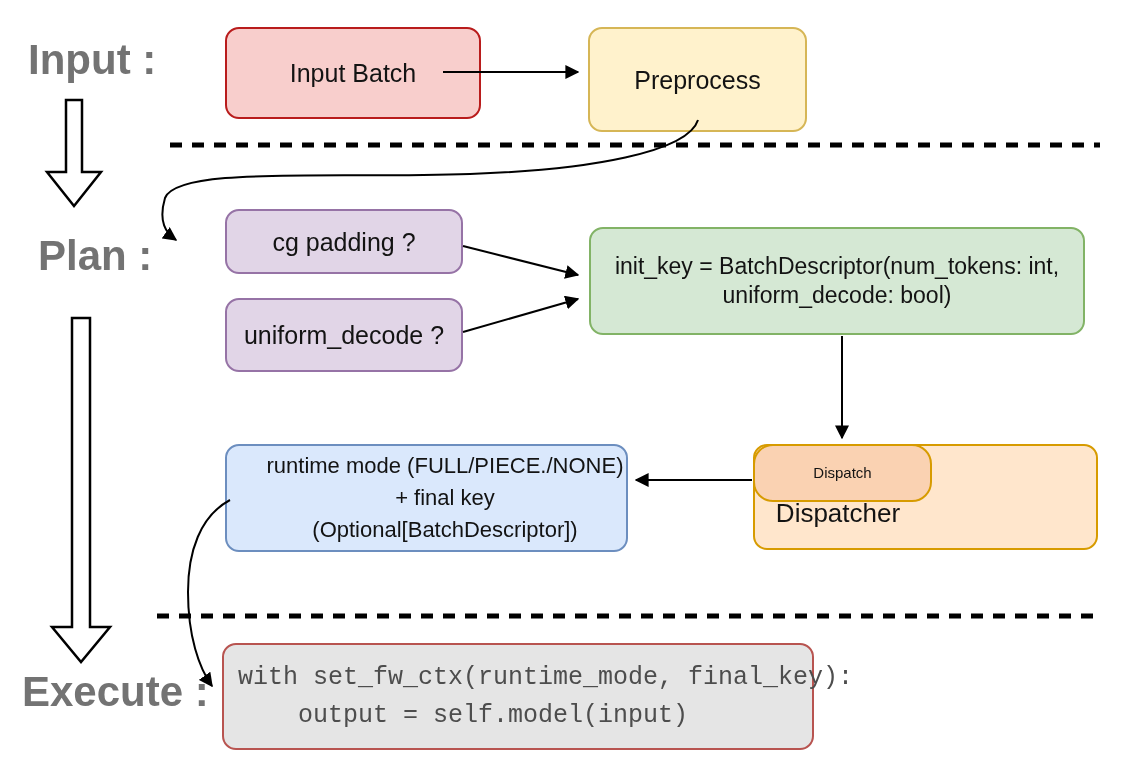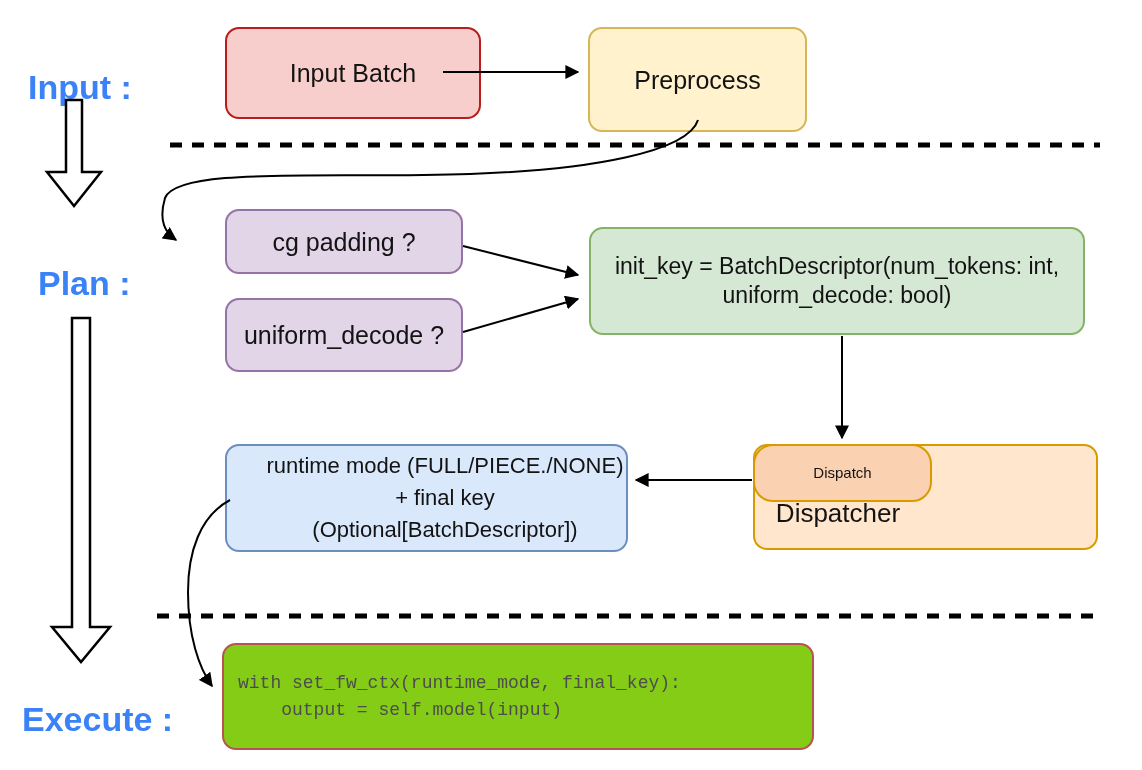--- a/index.html
+++ b/index.html
@@ -1,40 +1,40 @@
 <!DOCTYPE html>
 <html><head>
 <meta charset="utf-8">
 <style>
   html,body{margin:0;padding:0;background:#fff;}
   #canvas{
     position:relative;width:1142px;height:770px;background:#ffffff;
     font-family:"Liberation Sans","DejaVu Sans",sans-serif;color:#111;overflow:hidden;
   }
   .section-label{
-    position:absolute;font-weight:bold;font-size:34px;color:#3b82f6;white-space:nowrap;margin-top:32px;
+    position:absolute;font-weight:bold;font-size:42px;color:#737373;white-space:nowrap;
   }
   .node{
     position:absolute;border-radius:14px;display:flex;align-items:center;justify-content:center;
     text-align:center;box-sizing:border-box;font-size:25px;color:#131313;line-height:1.28;
   }
   .node .lines{display:flex;flex-direction:column;}
   .n-input-batch{left:225px;top:27px;width:256px;height:92px;background:#f8cecc;border:2px solid #b91c1c;}
   .n-preprocess{left:588px;top:27px;width:219px;height:105px;background:#fff2cc;border:2px solid #d6b656;}
   .n-cg-padding{left:225px;top:209px;width:238px;height:65px;background:#e1d5e7;border:2px solid #9673a6;}
   .n-uniform-decode{left:225px;top:298px;width:238px;height:74px;background:#e1d5e7;border:2px solid #9673a6;}
   .n-init-key{left:589px;top:227px;width:496px;height:108px;background:#d5e8d4;border:2px solid #82b366;font-size:23px;}
   .n-cudagraph-outer{left:753px;top:444px;width:345px;height:106px;background:#ffe6cc;border:2px solid #d79b00;justify-content:flex-start;}
   .n-cudagraph-outer .lines{width:166px;font-size:26px;align-items:center;}
   .n-dispatch{left:753px;top:444px;width:179px;height:58px;background:#fad2b2;border:2px solid #d79b00;font-size:15px;border-radius:20px;}
   .n-runtime-mode{left:225px;top:444px;width:403px;height:108px;background:#dae8fc;border:2px solid #6c8ebf;font-size:22px;line-height:1.45;padding-left:37px;}
   .n-execute-code{
-    left:222px;top:643px;width:592px;height:107px;background:#84cc16;border:2px solid #b85450;
+    left:222px;top:643px;width:592px;height:107px;background:#e5e5e5;border:2px solid #b85450;
     justify-content:flex-start;align-items:center;padding-left:14px;
-    font-family:"Liberation Mono","DejaVu Sans Mono",monospace;font-size:18px;color:#4d4d4d;
+    font-family:"Liberation Mono","DejaVu Sans Mono",monospace;font-size:25px;color:#4d4d4d;
     text-align:left;line-height:1.5;
   }
   .n-execute-code .lines span{white-space:pre;}
   svg.overlay,svg.hollow{position:absolute;left:0;top:0;pointer-events:none;}
 </style>
 </head>
 <body>
 
 <div id="canvas">
 

